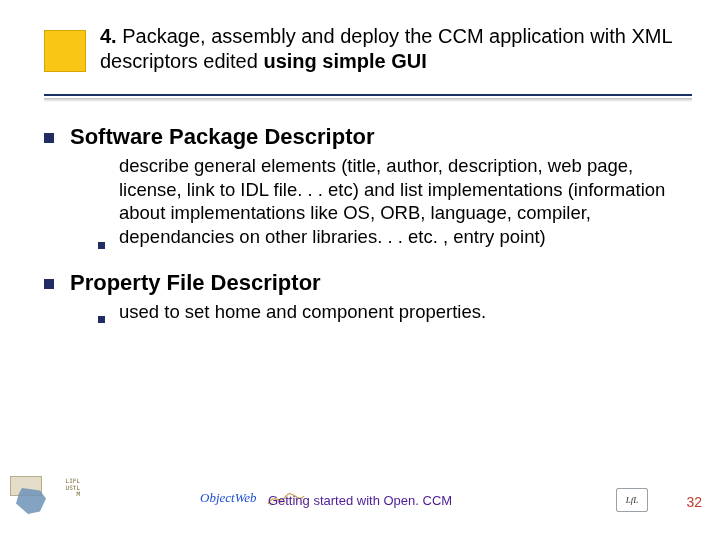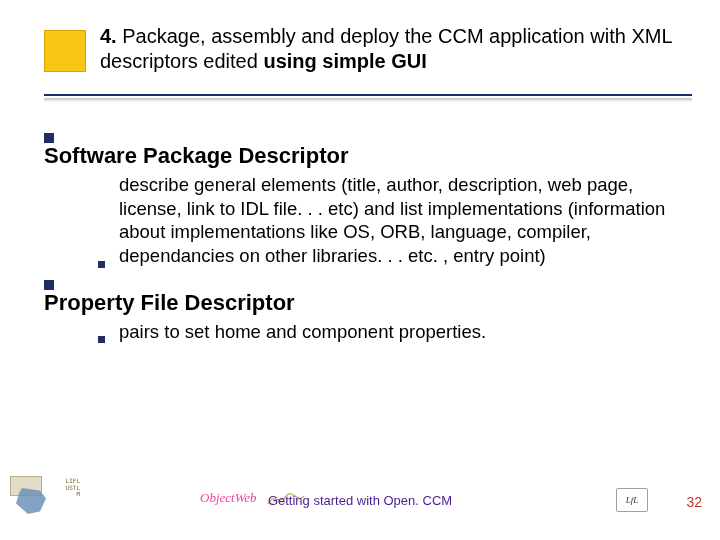--- a/index.html
+++ b/index.html
@@ -69,21 +69,20 @@
     top: 118px;
     left: 44px;
     right: 40px;
   }
   .h1 {
     display: flex;
     align-items: flex-start;
     margin: 6px 0 4px 0;
     font-size: 22px;
     font-weight: bold;
-    flex-direction: column;
   }
   .h1 .bullet {
     width: 10px;
     height: 10px;
     background: #212c63;
     margin-top: 9px;
     margin-right: 16px;
     flex: 0 0 auto;
   }
   .sub {
@@ -152,21 +151,21 @@
     position: absolute;
     left: 200px;
     bottom: 4px;
     width: 110px;
     height: 22px;
   }
   .objectweb .txt {
     font-family: Georgia, 'Times New Roman', serif;
     font-style: italic;
     font-size: 13px;
-    color: #ec4899;
+    color: #1d4ed8;
   }
   .objectweb .squig {
     position: absolute;
     left: 66px; top: 2px;
     width: 40px; height: 18px;
   }
   .footer-right-logo {
     position: absolute;
     right: 72px;
     bottom: 2px;
@@ -209,27 +208,27 @@
 
     <div class="h1">
       <span class="bullet"></span>
       <span>Software Package Descriptor</span>
     </div>
     <div class="sub">
       <span class="bullet"></span>
       <span>describe general elements (title, author, description, web page, license, link to IDL file. . . etc) and list implementations (information about implementations like OS, ORB, language, compiler, dependancies on other libraries. . . etc. , entry point)</span>
     </div>
 
-    <div class="h1" style="margin-top:3px;">
+    <div class="h1" style="margin-top:21px;">
       <span class="bullet"></span>
       <span>Property File Descriptor</span>
     </div>
     <div class="sub">
       <span class="bullet"></span>
-      <span>pairs to set home and component properties.</span>
+      <span>used to set home and component properties.</span>
     </div>
 
   </div>
 
   <div class="footer">
     <div class="footer-left">
       <div class="chip"></div>
       <div class="map"></div>
       <div class="tag" style="white-space:pre;">LIFL
 USTL

